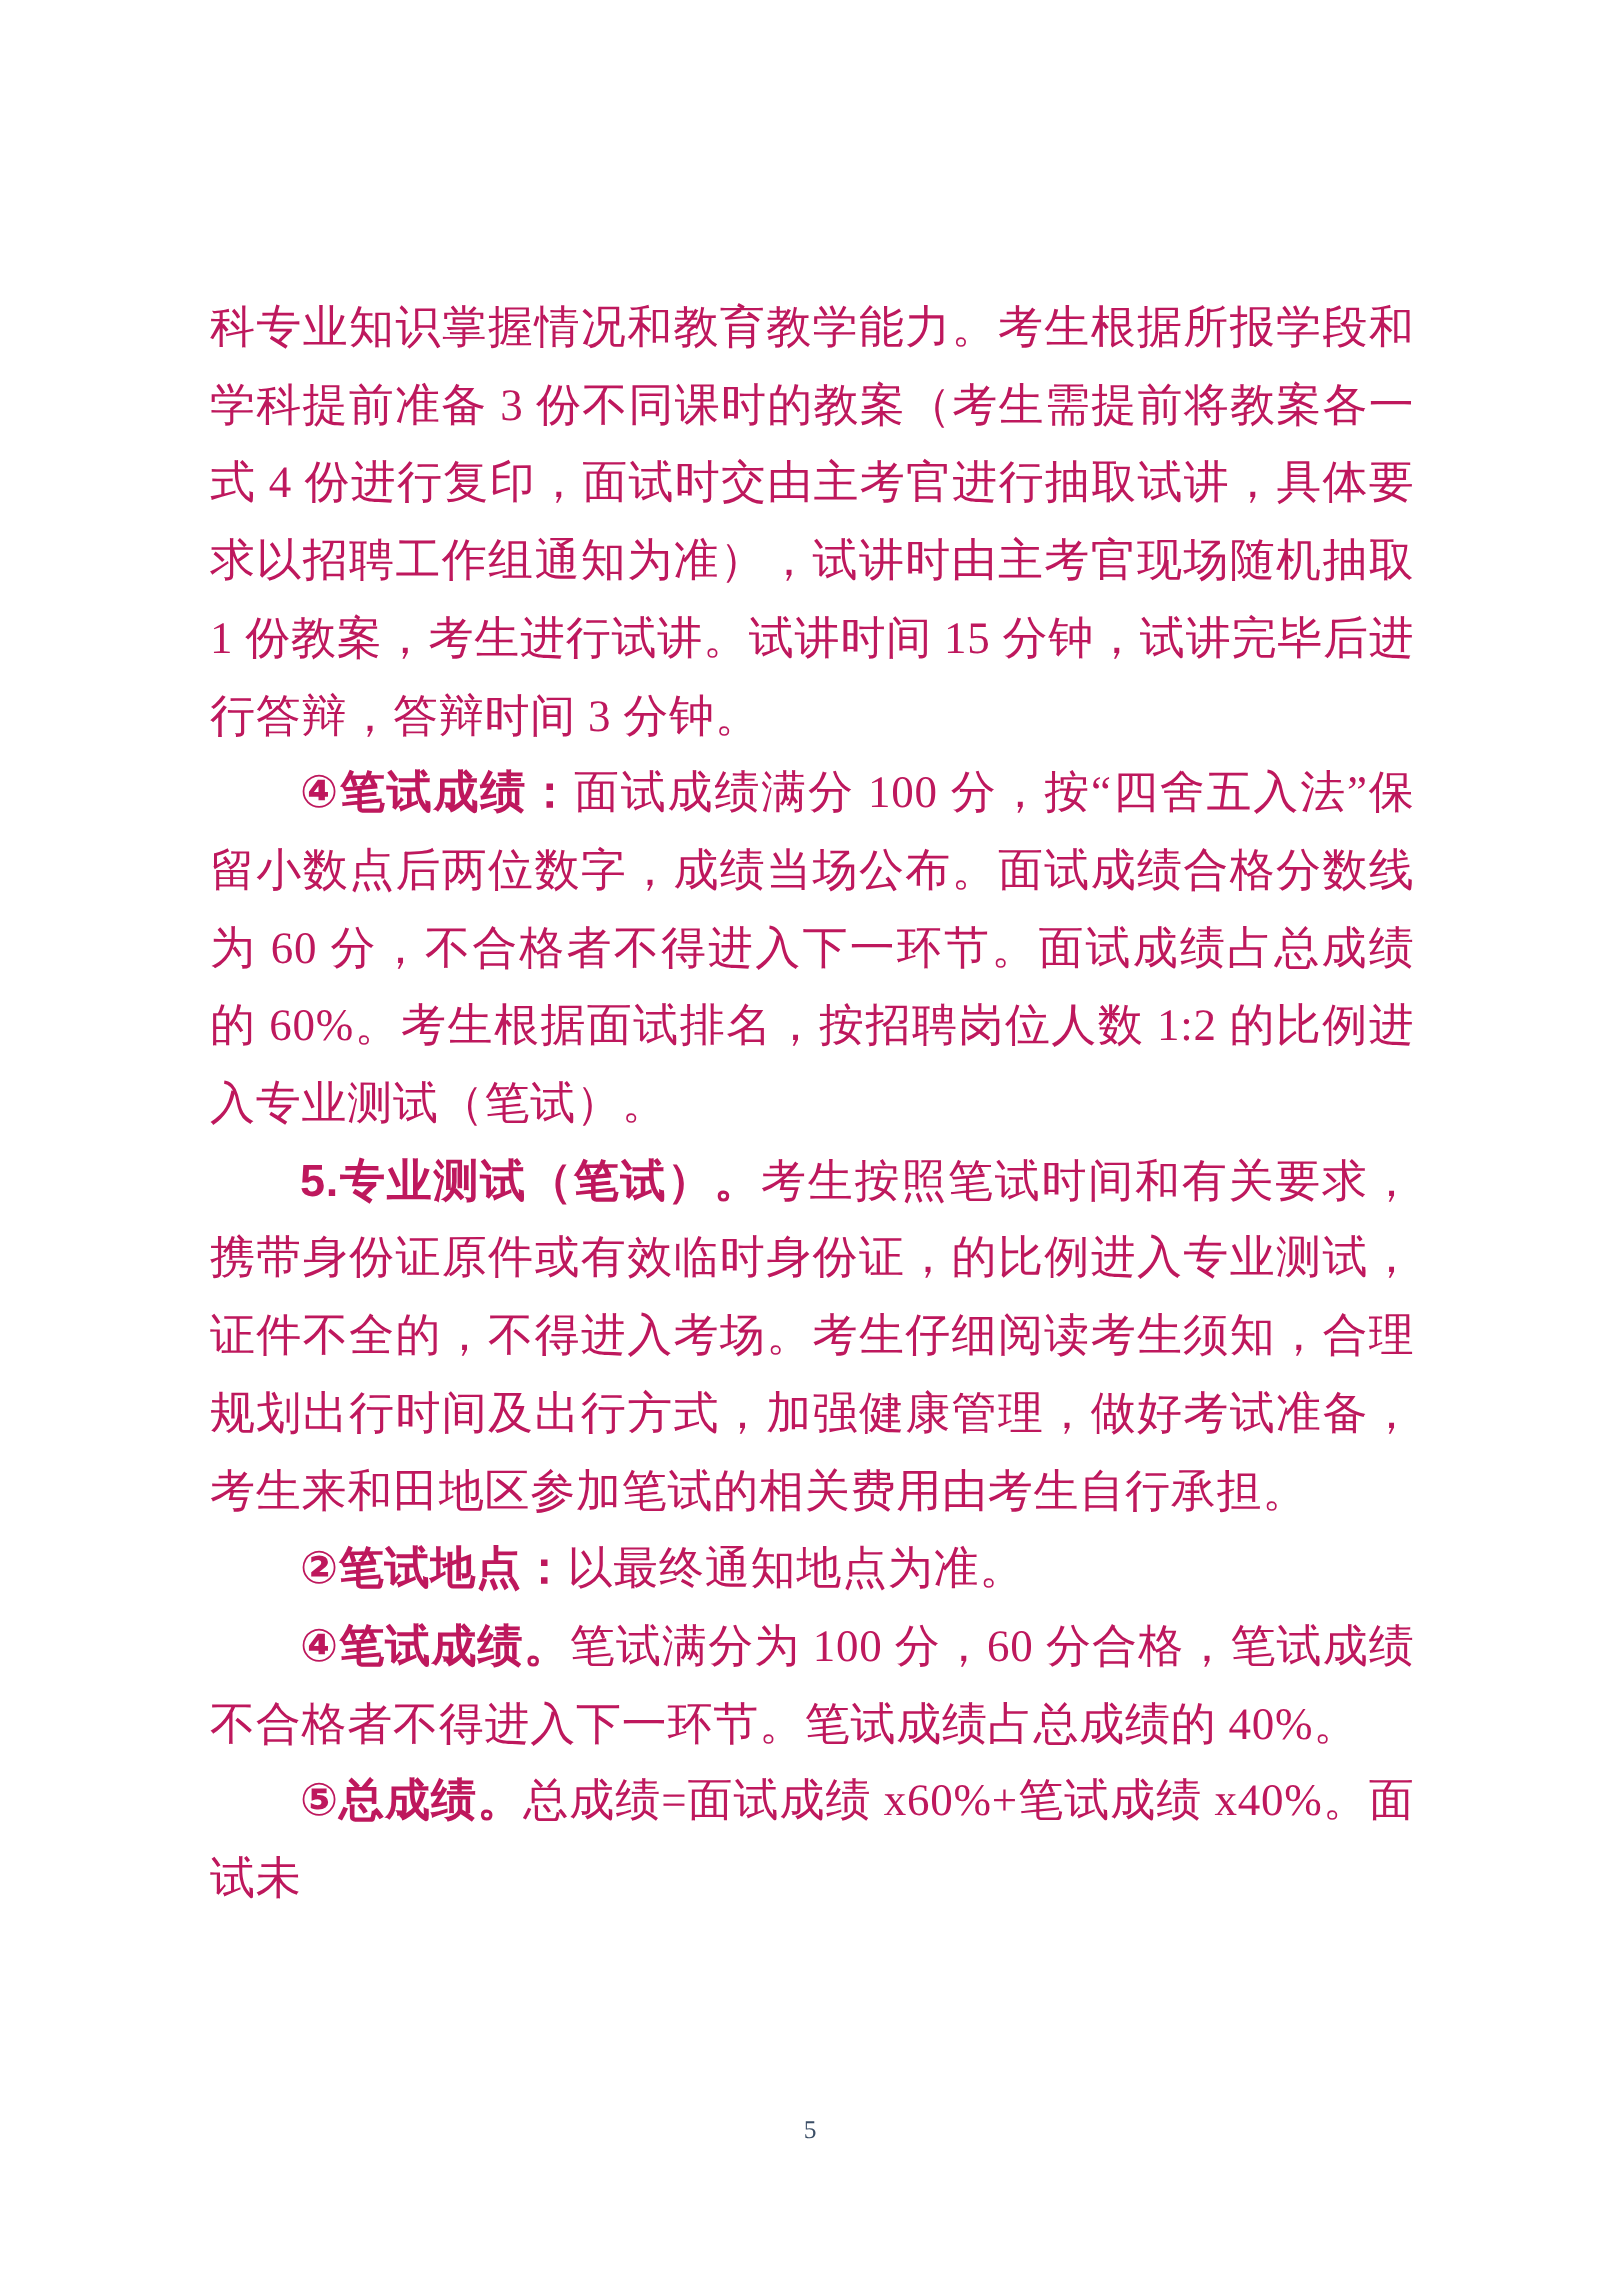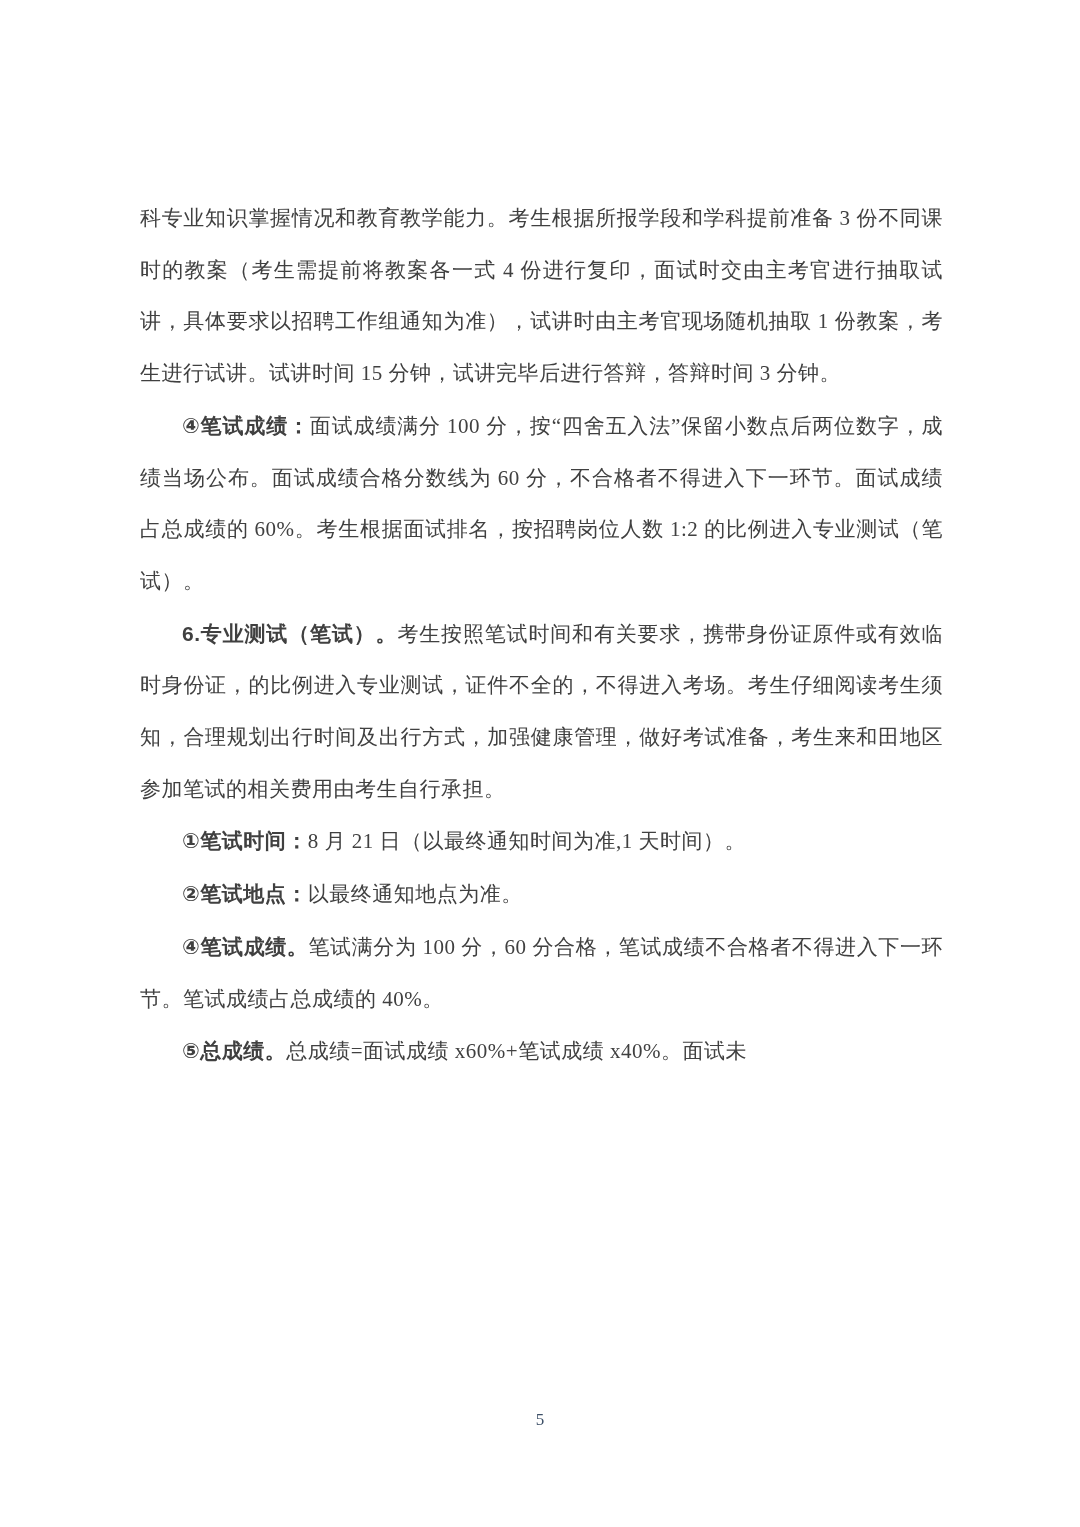--- a/index.html
+++ b/index.html
@@ -13,22 +13,22 @@
     height: 1527px;
     background: #ffffff;
     overflow: hidden;
     font-family: "Liberation Serif", "DejaVu Serif", serif;
   }
   .doc-body {
     position: absolute;
     left: 140px;
     top: 193px;
     width: 803px;
-    color: #404040;
-    font-size: 21px;
+    color: #be185d;
+    font-size: 30px;
     line-height: 51.7px;
     text-align: justify;
     letter-spacing: 0.5px;
   }
   .doc-body p {
     margin: 0;
     padding: 0;
   }
   .doc-body p.indent {
     text-indent: 2em;
@@ -53,22 +53,21 @@
     font-family: "Liberation Serif", "DejaVu Serif", serif;
   }
 </style>
 </head>
 <body>
 
 <div class="page">
   <div class="doc-body" id="doc-body">
       <p class=""><span class="body-text">科专业知识掌握情况和教育教学能力。考生根据所报学段和学科提前准备 3 份不同课时的教案（考生需提前将教案各一式 4 份进行复印，面试时交由主考官进行抽取试讲，具体要求以招聘工作组通知为准），试讲时由主考官现场随机抽取 1 份教案，考生进行试讲。试讲时间 15 分钟，试讲完毕后进行答辩，答辩时间 3 分钟。</span></p>
       <p class="indent"><span class="lead">④笔试成绩：</span><span class="body-text">面试成绩满分 100 分，按“四舍五入法”保留小数点后两位数字，成绩当场公布。面试成绩合格分数线为 60 分，不合格者不得进入下一环节。面试成绩占总成绩的 60%。考生根据面试排名，按招聘岗位人数 1:2 的比例进入专业测试（笔试）。</span></p>
-      <p class="indent"><span class="lead">6.专业测试（笔试）。</span><span class="body-text">考生按照笔试时间和有关要求，携带身份证原件或有效临时身份证，的比例进入专业测试，证件不全的，不得进入考场。考生仔细阅读考生须知，合理规划出行时间及出行方式，加强健康管理，做好考试准备，考生来和田地区参加笔试的相关费用由考生自行承担。</span></p>
-      <p class="indent"><span class="lead">①笔试时间：</span><span class="body-text">8 月 21 日（以最终通知时间为准,1 天时间）。</span></p>
+      <p class="indent"><span class="lead">5.专业测试（笔试）。</span><span class="body-text">考生按照笔试时间和有关要求，携带身份证原件或有效临时身份证，的比例进入专业测试，证件不全的，不得进入考场。考生仔细阅读考生须知，合理规划出行时间及出行方式，加强健康管理，做好考试准备，考生来和田地区参加笔试的相关费用由考生自行承担。</span></p>
       <p class="indent"><span class="lead">②笔试地点：</span><span class="body-text">以最终通知地点为准。</span></p>
       <p class="indent"><span class="lead">④笔试成绩。</span><span class="body-text">笔试满分为 100 分，60 分合格，笔试成绩不合格者不得进入下一环节。笔试成绩占总成绩的 40%。</span></p>
       <p class="indent"><span class="lead">⑤总成绩。</span><span class="body-text">总成绩=面试成绩 x60%+笔试成绩 x40%。面试未</span></p>
     </div>
   <div class="page-footer">
     <span class="page-number">5</span>
   </div>
 </div>
 
 </body></html>

